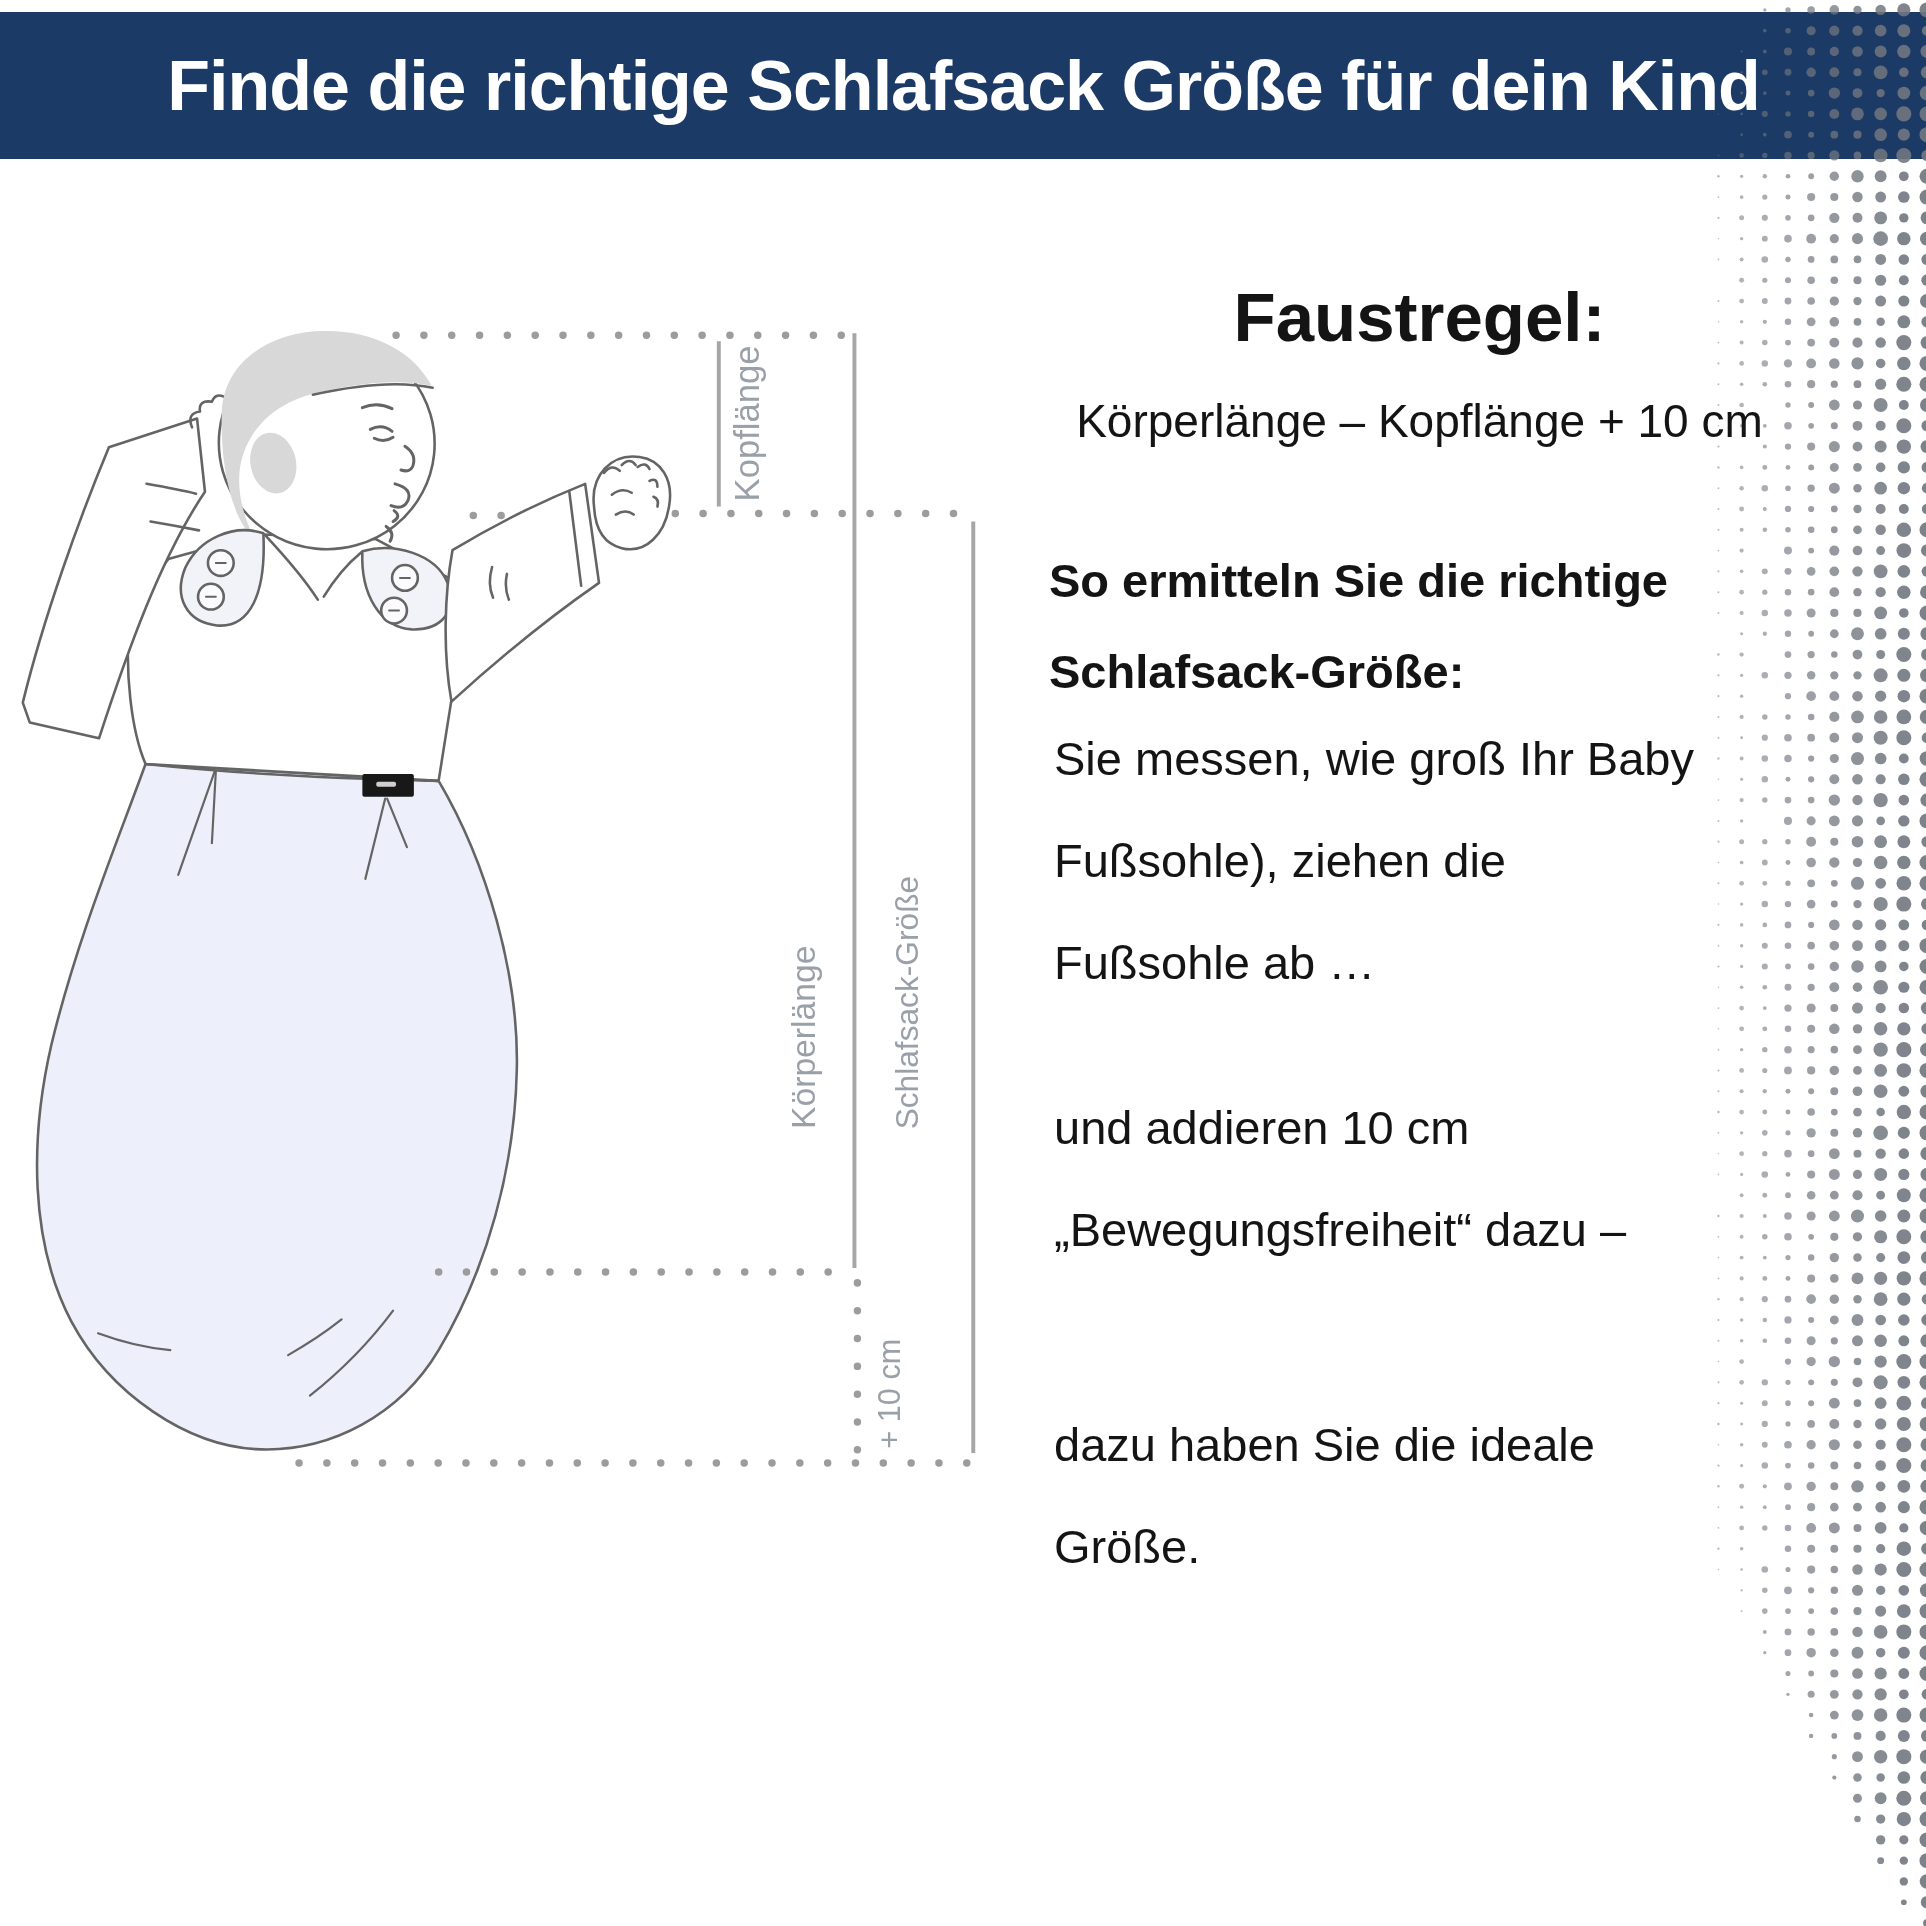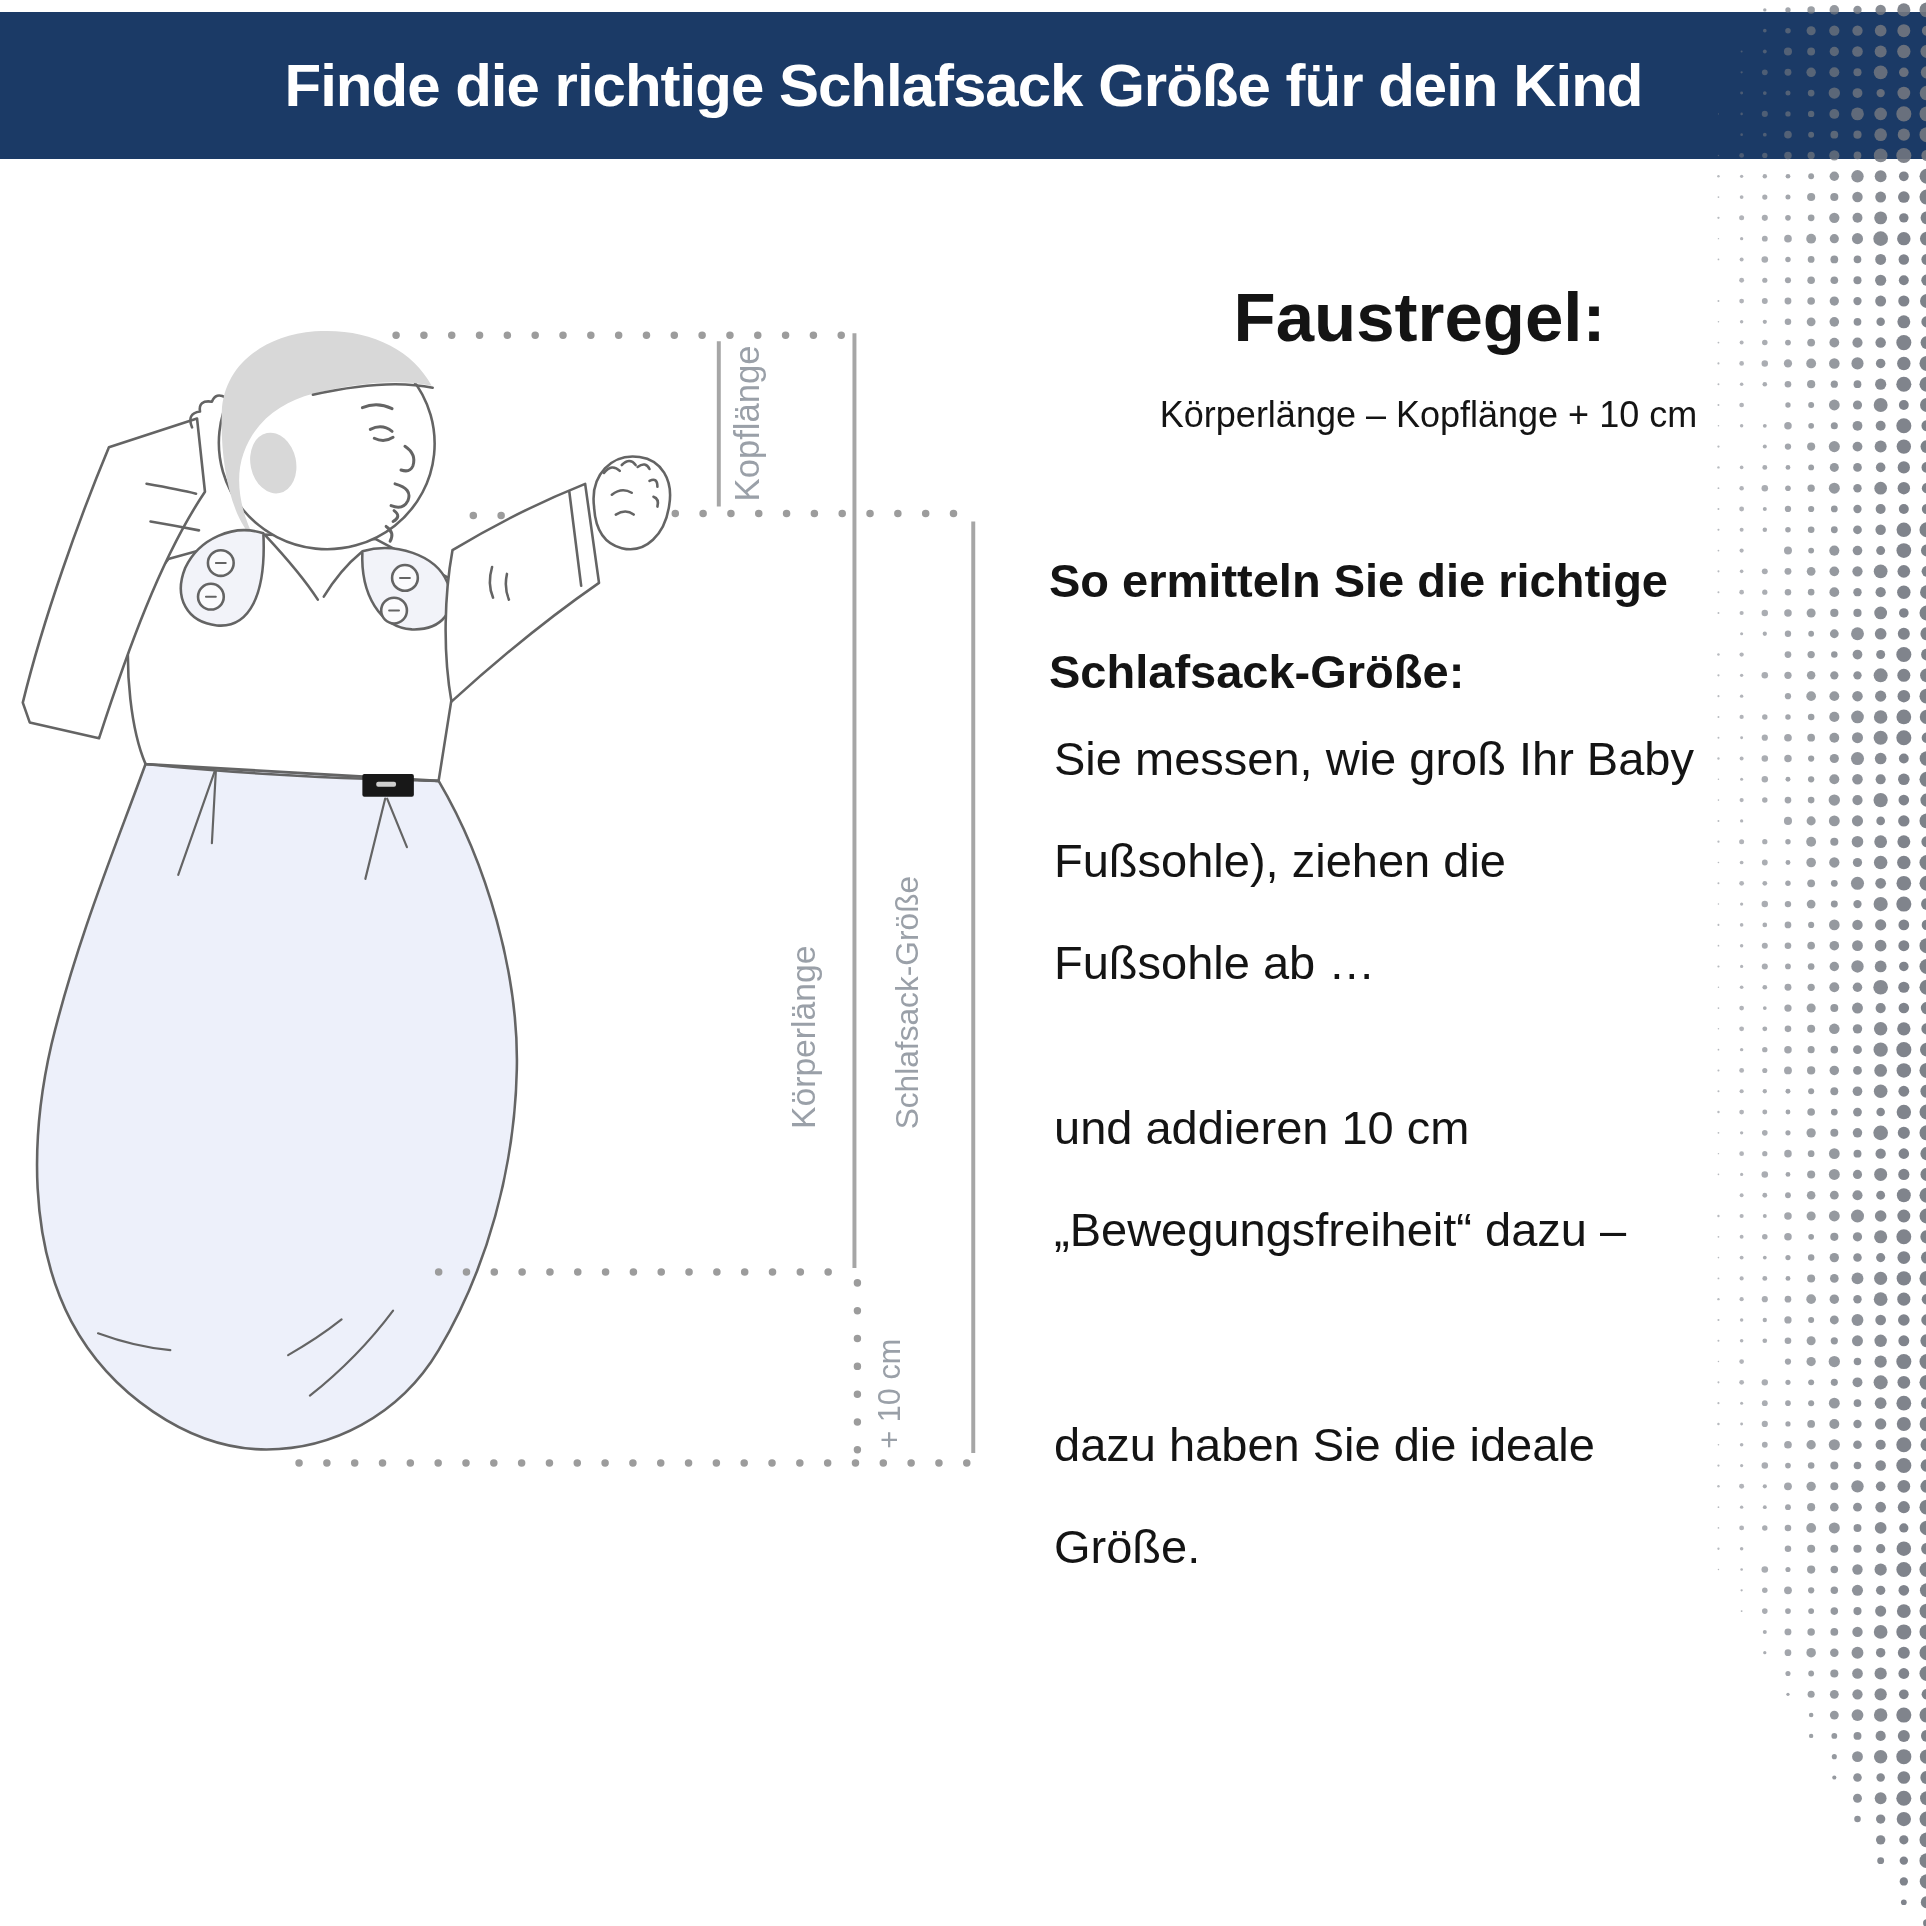--- a/index.html
+++ b/index.html
@@ -8,40 +8,40 @@
     background:#ffffff;font-family:"Liberation Sans",sans-serif;
   }
   
   .banner{
     position:absolute;left:0;top:12px;width:1927px;height:147px;
     background:var(--banner,#1b3a66);z-index:1;
   }
   .page-title{
     position:absolute;left:0;top:12px;width:1927px;height:147px;
     display:flex;align-items:center;justify-content:center;
-    color:var(--title_text,#ffffff);font-size:60px;font-weight:700;
+    color:var(--title_text,#ffffff);font-size:70px;font-weight:700;
     letter-spacing:-1px;white-space:nowrap;z-index:3;border-radius:31px;
   }
   
   .halftone{position:absolute;left:0;top:0;z-index:2;}
   
   .diagram{position:absolute;left:0;top:168px;z-index:3;}
   .vlabel{
     fill:var(--label_text,#9aa0a8);
     font-family:"Liberation Sans",sans-serif;
   }
   
   .rcol{position:absolute;left:1049px;top:0;width:741px;z-index:3;color:var(--body_text,#111);}
   .rule-title{
     position:absolute;left:0;top:278px;width:741px;text-align:center;
     font-size:69px;font-weight:700;letter-spacing:0px;
   }
   .rule-formula{
-    position:absolute;left:9px;top:394px;width:741px;text-align:center;
-    font-size:36px;font-weight:400;
+    position:absolute;left:0;top:394px;width:741px;text-align:center;
+    font-size:46px;font-weight:400;
   }
   .how-title{
     position:absolute;left:0;top:535px;width:741px;text-align:left;
     font-size:47px;font-weight:700;line-height:91px;
   }
   .para{position:absolute;left:5px;width:741px;font-size:47px;font-weight:400;line-height:102px;}
   .para1{top:708px;}
   .para2{top:1077px;}
   .para3{top:1394px;}
 </style>

